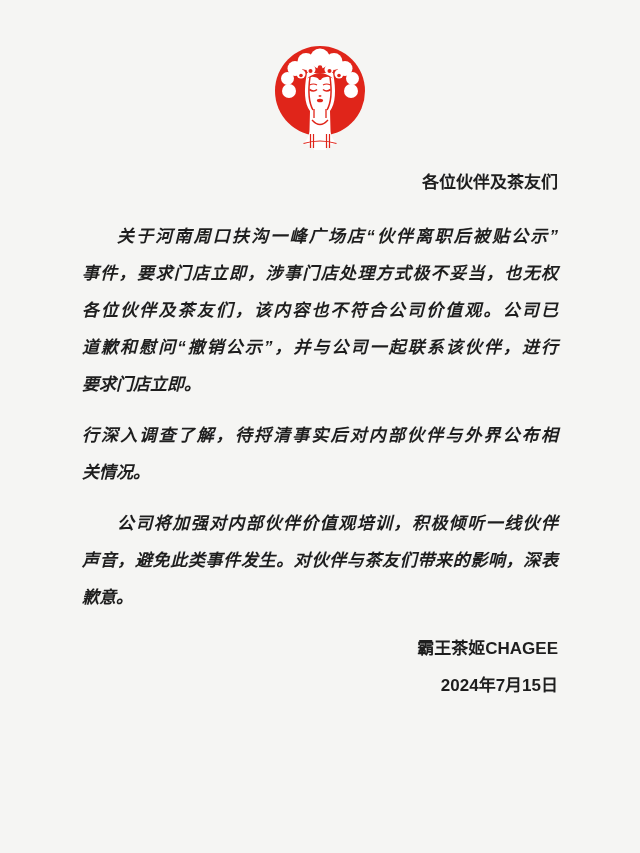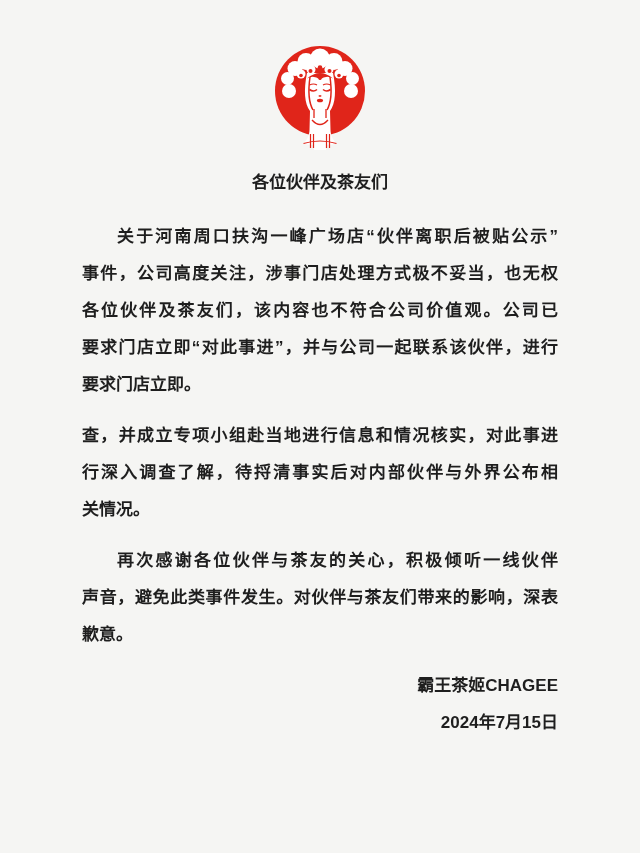--- a/index.html
+++ b/index.html
@@ -36,23 +36,23 @@
     left: 82px;
     top: 164px;
     width: 476px;
     color: var(--text-color, #1e1e1e);
     font-size: 17px;
     font-weight: 600;
     line-height: 37px;
   }
   .greeting {
     margin-bottom: 17px;
-    text-align: center;
+    text-align: right;
   }
-  .para { margin-bottom: 14px; }
+  .para { margin-bottom: 14px; font-style: italic; }
   .line {
     text-align: justify;
     text-align-last: justify;
   }
   .line.last { text-align-last: left; }
   .line.first { text-indent: 35px; }
   .signature {
     text-align: right;
   }
   .signature .sig-line { }
@@ -116,32 +116,31 @@
       <path class="brand-red-stroke" stroke-width="1.2" d="M33.5,99.5 Q50,94.5 66.5,99.5"></path>
     </svg>
   </div>
 
   <div class="letter">
     <div class="greeting">各位伙伴及茶友们</div>
 
     <div id="paragraphs">
         <div class="para">
           <div class="line first">关于河南周口扶沟一峰广场店“伙伴离职后被贴公示”</div>
-          <div class="line">事件，公司高度关注，涉事门店处理方式极不妥当，也无权</div>
+          <div class="line">事件，要求门店立即，涉事门店处理方式极不妥当，也无权</div>
           <div class="line">各位伙伴及茶友们，该内容也不符合公司价值观。公司已</div>
-          <div class="line">要求门店立即“对此事进”，并与公司一起联系该伙伴，进行</div>
+          <div class="line">道歉和慰问“撤销公示”，并与公司一起联系该伙伴，进行</div>
           <div class="line last">要求门店立即。</div>
         </div>
         <div class="para">
-          <div class="line">查，并成立专项小组赴当地进行信息和情况核实，对此事进</div>
           <div class="line">行深入调查了解，待捋清事实后对内部伙伴与外界公布相</div>
           <div class="line last">关情况。</div>
         </div>
         <div class="para">
-          <div class="line first">再次感谢各位伙伴与茶友的关心，积极倾听一线伙伴</div>
+          <div class="line first">公司将加强对内部伙伴价值观培训，积极倾听一线伙伴</div>
           <div class="line">声音，避免此类事件发生。对伙伴与茶友们带来的影响，深表</div>
           <div class="line last">歉意。</div>
         </div>
       </div>
 
     <div class="signature">
       <div class="sig-line">霸王茶姬CHAGEE</div>
       <div class="sig-line">2024年7月15日</div>
     </div>
   </div>

